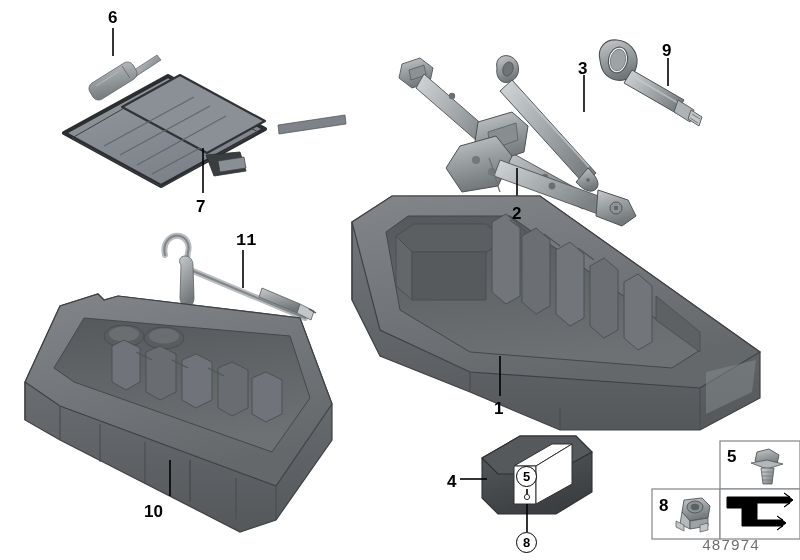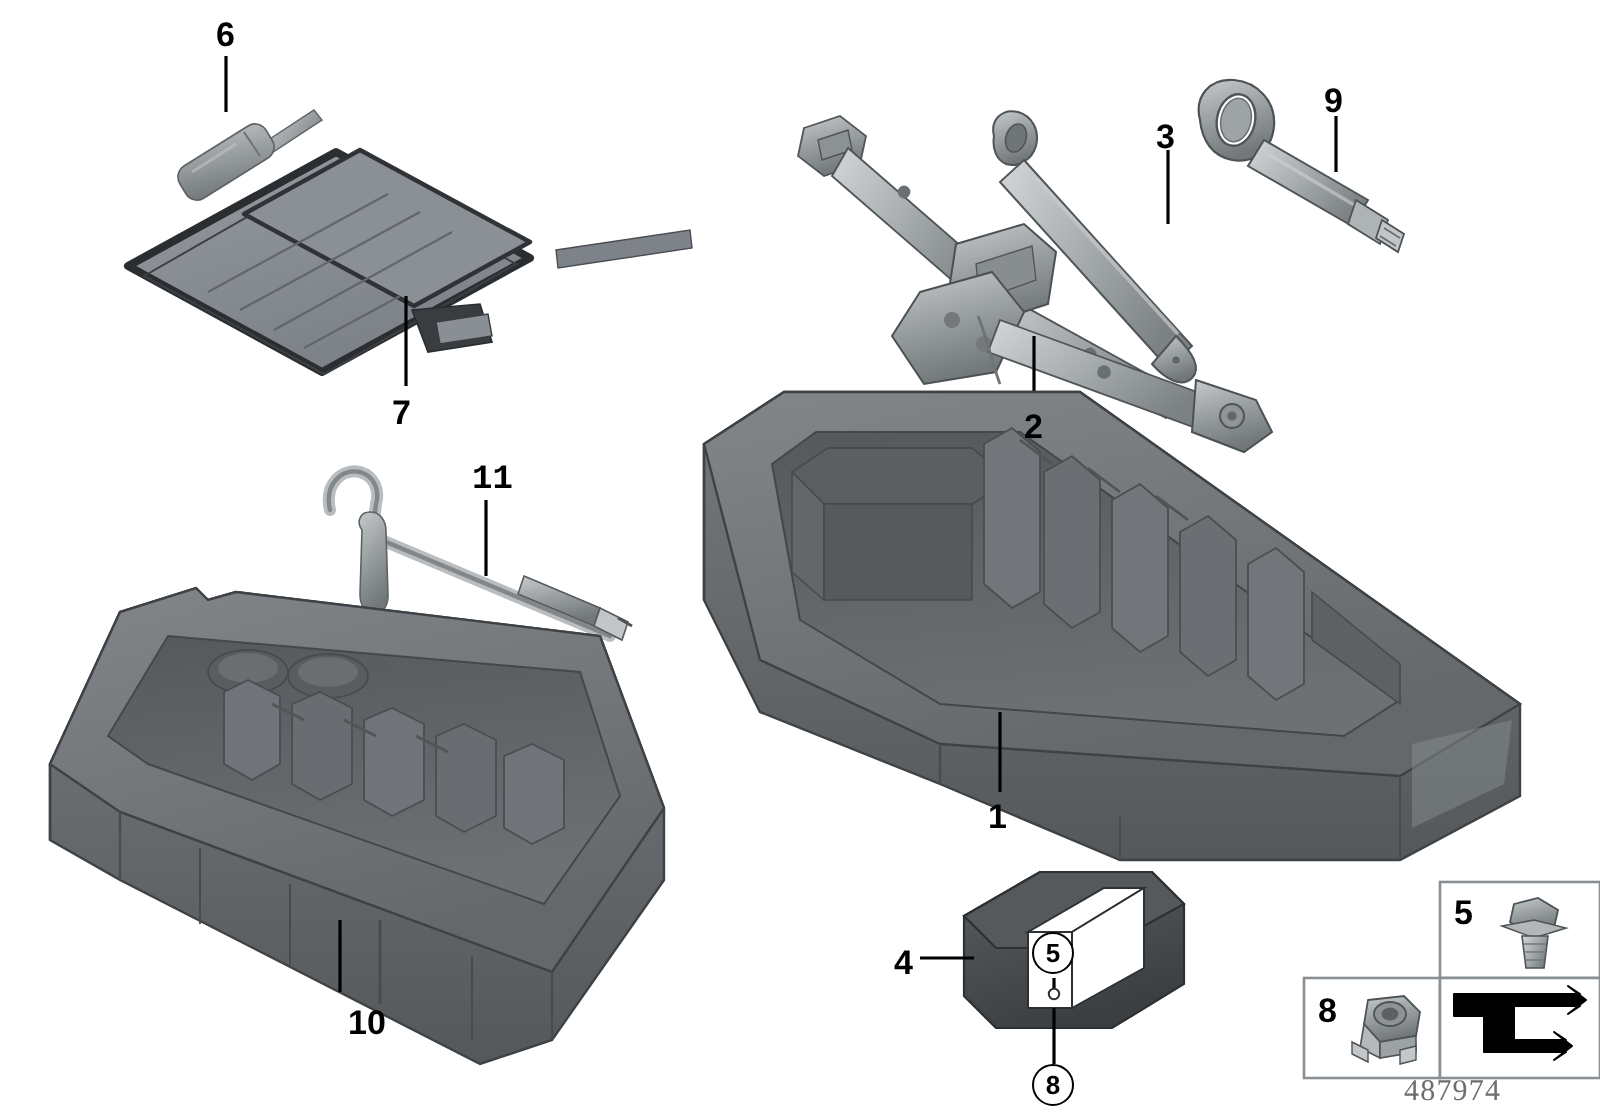--- a/index.html
+++ b/index.html
@@ -51,21 +51,21 @@
     position: absolute;
     font-family: "Liberation Sans", sans-serif;
     font-weight: bold;
     font-size: 17px;
     color: #000;
   }
   #partnum {
     position: absolute;
     left: 702px;
     top: 538px;
-    font-family: Liberation Serif, serif;
+    font-family: Liberation Mono, monospace;
     font-size: 15px;
     letter-spacing: 0.6px;
     color: #6e6e6e;
   }
 </style>
 </head>
 <body>
 
 <div id="stage">
 
@@ -338,21 +338,21 @@
 
   </svg>
 
   <div class="callout" style="left:494px; top:400px;">1</div>
   <div class="callout" style="left:512px; top:205px;">2</div>
   <div class="callout" style="left:578px; top:60px;">3</div>
   <div class="callout" style="left:447px; top:473px;">4</div>
   <div class="callout" style="left:108px; top:9px;">6</div>
   <div class="callout" style="left:196px; top:198px;">7</div>
   <div class="callout" style="left:662px; top:42px;">9</div>
-  <div class="callout" style="left:174px; top:503px;">10</div>
+  <div class="callout" style="left:144px; top:503px;">10</div>
   <div class="callout" style="left:236px; top:232px;font-family:Liberation Mono, monospace;">11</div>
 
   <div class="circ-callout" style="left:516px; top:466px;">5</div>
   <div class="circ-callout" style="left:516px; top:532px;">8</div>
 
   <div class="legend-num" style="left:727px; top:447px;">5</div>
   <div class="legend-num" style="left:659px; top:496px;">8</div>
 
   <div id="partnum">487974</div>
 

